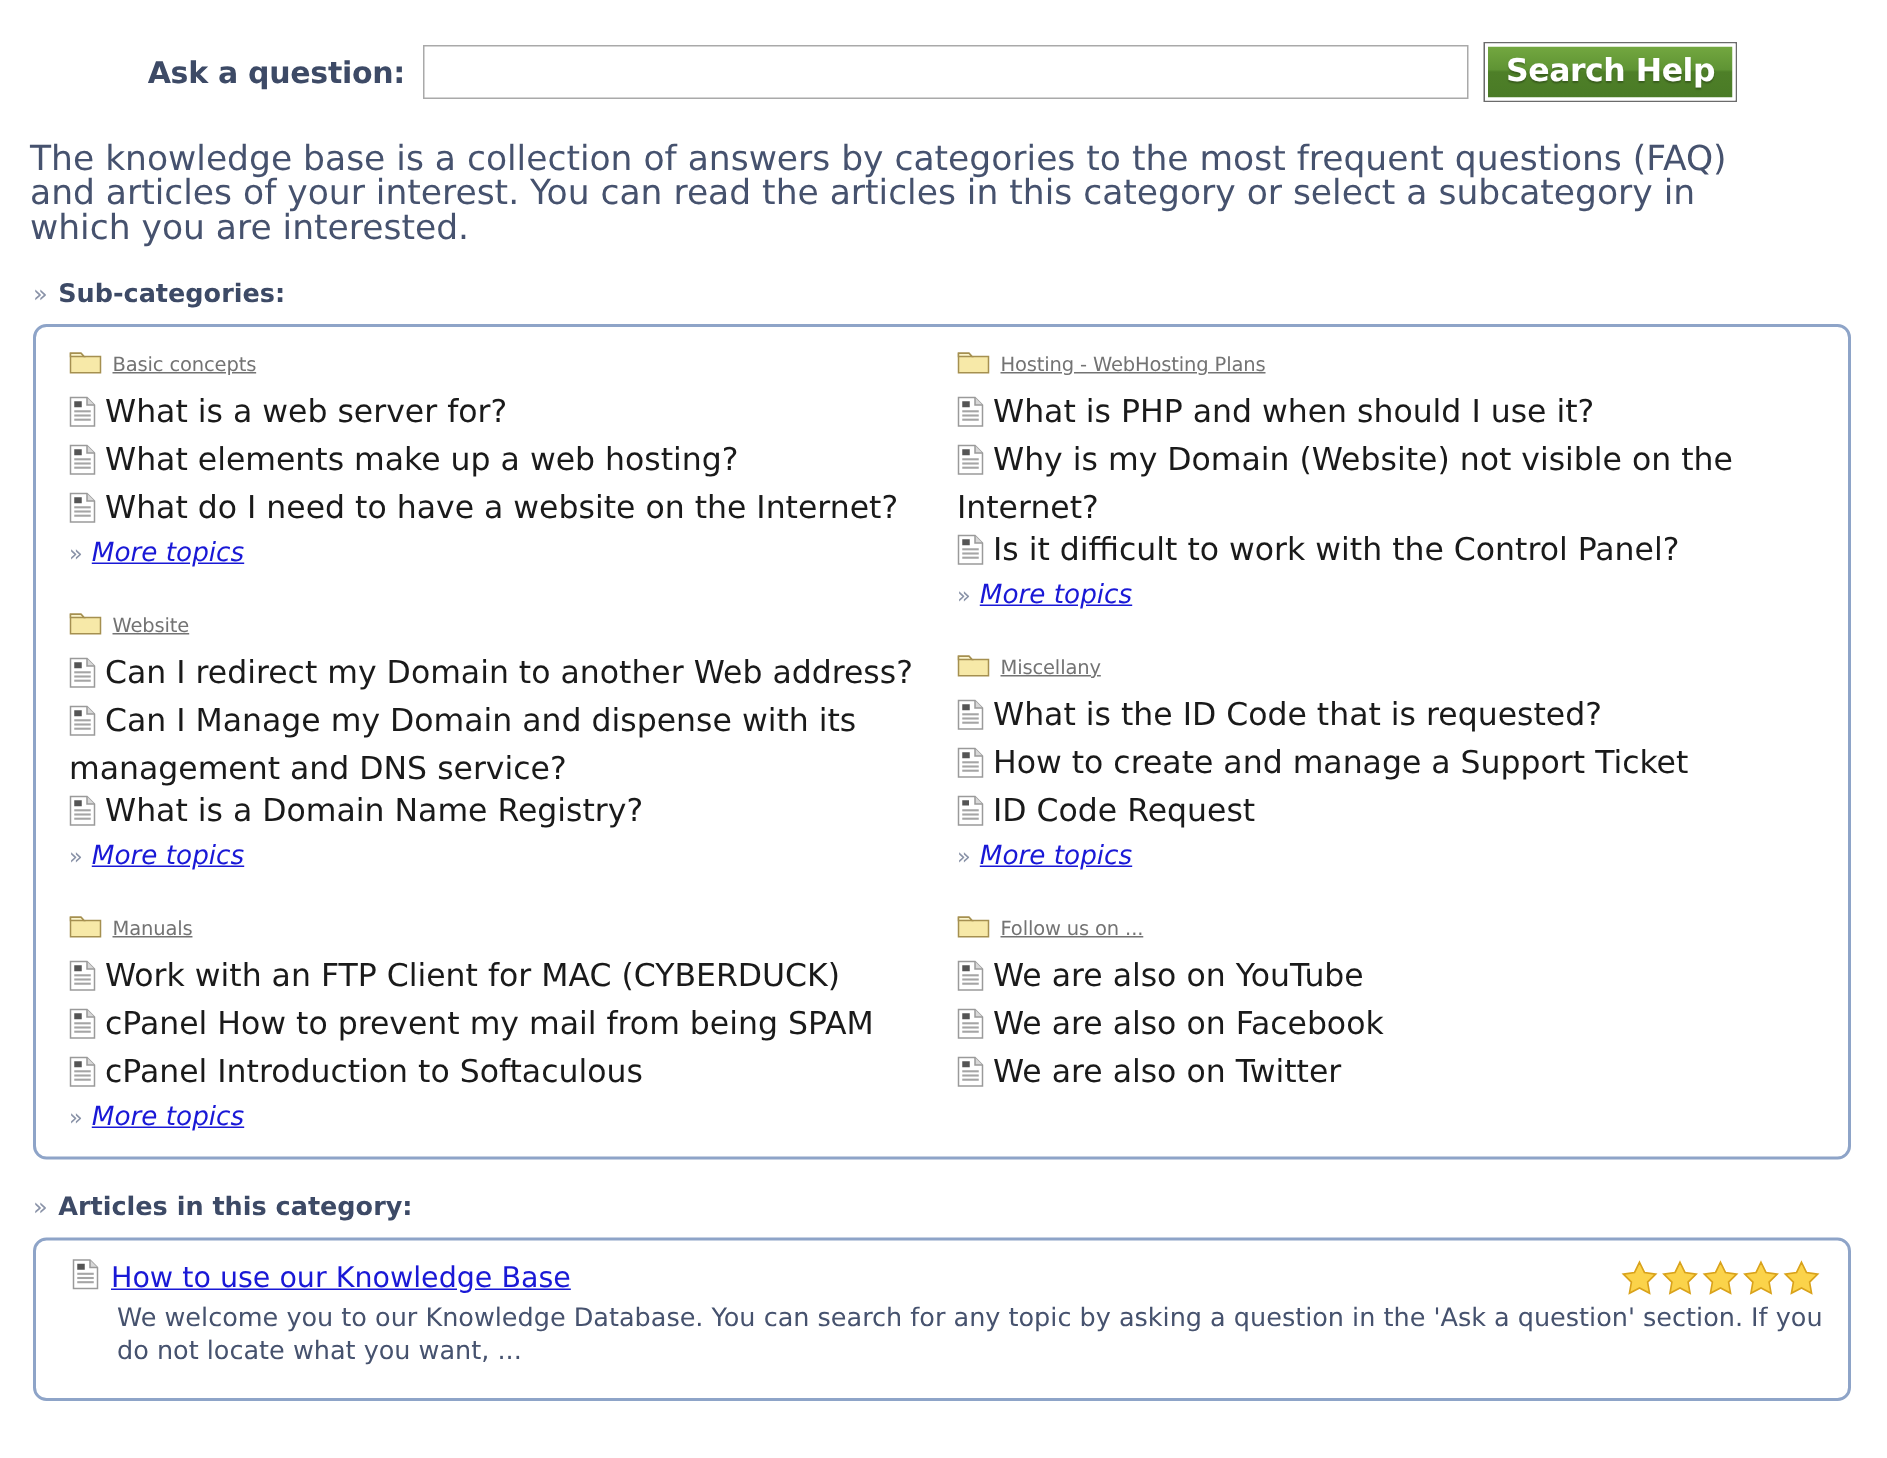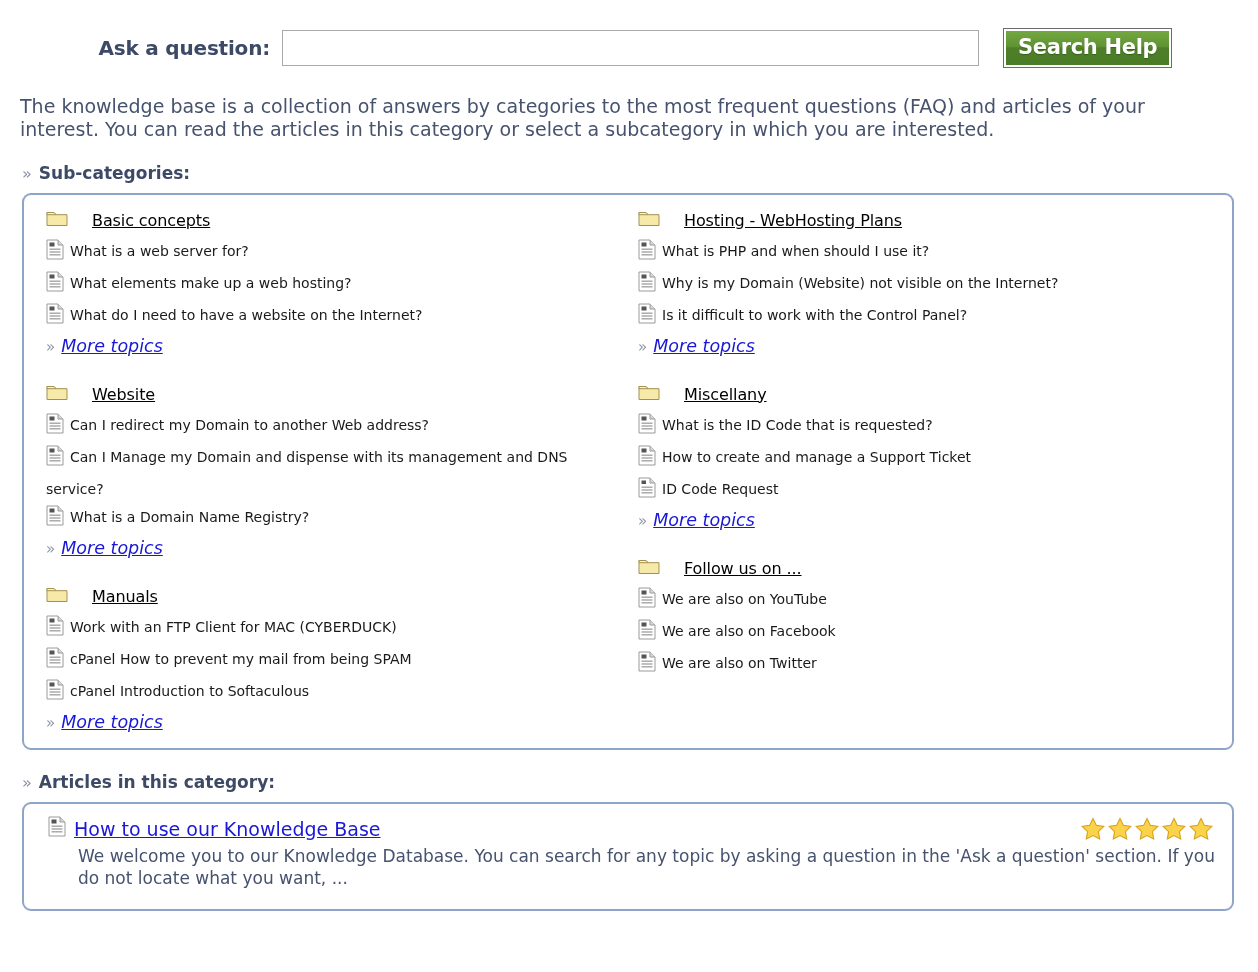--- a/index.html
+++ b/index.html
@@ -40,21 +40,21 @@
     background: #ffffff;
     box-sizing: border-box;
     font-family: "DejaVu Sans", "Liberation Sans", sans-serif;
     font-size: 15px;
     color: #333;
     padding: 0 6px;
     outline: none;
     border-radius: 0;
   }
   .search-btn-wrap {
-    margin-left: 24px;
+    margin-left: 10px;
     border: 1px solid #6b6b6b;
     padding: 0;
     background: #fca5a5;
     display: inline-block;
   }
   .search-btn {
     display: block;
     border: 2px solid #ffffff;
     background: linear-gradient(to bottom, #73a740 0%, #5f9434 45%, #4e7f28 50%, #4a7b26 100%);
     color: #ffffff;
@@ -63,21 +63,21 @@
     font-weight: bold;
     padding: 4px 12px 6px 12px;
     cursor: pointer;
     letter-spacing: -0.3px;
     text-shadow: 0 1px 1px rgba(0,0,0,0.25);
   }
 
   
   .intro {
     margin: 24px 20px 0 20px;
-    font-size: 19px;
+    font-size: 23px;
     line-height: 23px;
     color: #46526e;
     width: 1160px;
   }
 
   
   .section-heading {
     margin: 22px 0 0 22px;
     font-size: 17px;
     font-weight: bold;
@@ -114,29 +114,29 @@
 
   .cat-block { margin-bottom: 27px; }
   .cat-block.last { margin-bottom: 0; }
 
   .cat-head {
     display: flex;
     align-items: center;
     margin-bottom: 6px;
   }
   .cat-head a {
-    color: #000000;
-    font-size: 16px;
+    color: #737373;
+    font-size: 13px;
     text-decoration: underline;
-    margin-left: 24px;
+    margin-left: 7px;
     letter-spacing: -0.1px;
   }
 
   .topic {
-    font-size: 14px;
+    font-size: 21px;
     line-height: 28px;
     color: #1a1a1a;
     text-indent: 0;
   }
   .topic .doc-ic {
     vertical-align: -4px;
     margin-right: 6px;
   }
 
   .more-row {

